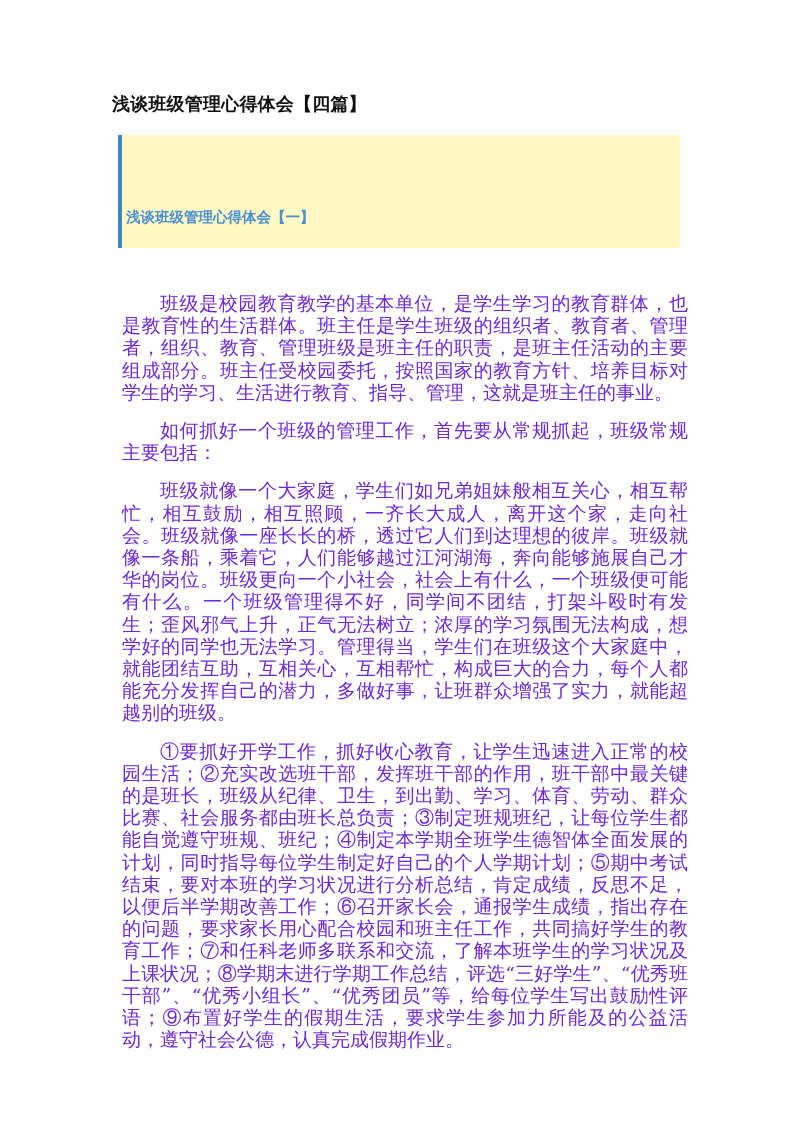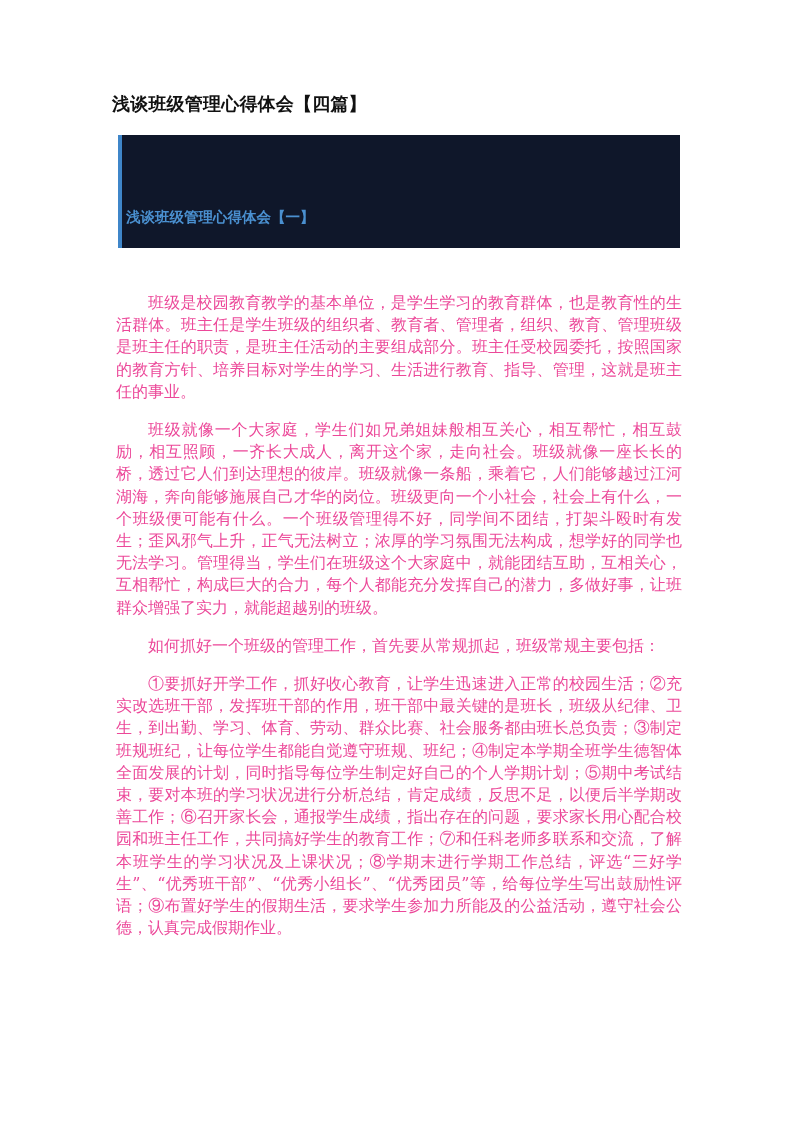--- a/index.html
+++ b/index.html
@@ -33,43 +33,43 @@
       color: #111111;
       letter-spacing: 0.2px;
       line-height: 24px;
     }
     .callout {
       position: absolute;
       left: 118px;
       top: 135px;
       width: 562px;
       height: 113px;
-      background: #0f172a;
+      background: #fef9c3;
       border-left: 4px solid #3f86c9;
       box-sizing: border-box;
     }
     .callout-heading {
       position: absolute;
       left: 4px;
       top: 72px;
       margin: 0;
       font-family: "DejaVu Sans", "Liberation Sans", sans-serif;
       font-size: 14.5px;
       font-weight: bold;
       color: #4a90d0;
       line-height: 20px;
     }
     .body-text {
       position: absolute;
-      left: 116px;
+      left: 122px;
       top: 292px;
       width: 566px;
-      font-size: 16px;
+      font-size: 19px;
       line-height: 22.2px;
-      color: #ec4899;
+      color: #6d28d9;
     }
     .body-text p {
       margin: 0 0 16px 0;
       text-indent: 2em;
       text-align: justify;
     }
     .body-text p.item-head {
       margin-bottom: 18px;
     }
   </style>
@@ -78,17 +78,17 @@
 
 <div class="page">
   <h1 class="doc-title">浅谈班级管理心得体会【四篇】</h1>
 
   <div class="callout">
     <h2 class="callout-heading">浅谈班级管理心得体会【一】</h2>
   </div>
 
   <div class="body-text">
     <p>班级是校园教育教学的基本单位，是学生学习的教育群体，也是教育性的生活群体。班主任是学生班级的组织者、教育者、管理者，组织、教育、管理班级是班主任的职责，是班主任活动的主要组成部分。班主任受校园委托，按照国家的教育方针、培养目标对学生的学习、生活进行教育、指导、管理，这就是班主任的事业。</p>
+    <p>如何抓好一个班级的管理工作，首先要从常规抓起，班级常规主要包括：</p>
     <p>班级就像一个大家庭，学生们如兄弟姐妹般相互关心，相互帮忙，相互鼓励，相互照顾，一齐长大成人，离开这个家，走向社会。班级就像一座长长的桥，透过它人们到达理想的彼岸。班级就像一条船，乘着它，人们能够越过江河湖海，奔向能够施展自己才华的岗位。班级更向一个小社会，社会上有什么，一个班级便可能有什么。一个班级管理得不好，同学间不团结，打架斗殴时有发生；歪风邪气上升，正气无法树立；浓厚的学习氛围无法构成，想学好的同学也无法学习。管理得当，学生们在班级这个大家庭中，就能团结互助，互相关心，互相帮忙，构成巨大的合力，每个人都能充分发挥自己的潜力，多做好事，让班群众增强了实力，就能超越别的班级。</p>
-    <p>如何抓好一个班级的管理工作，首先要从常规抓起，班级常规主要包括：</p>
     <p>①要抓好开学工作，抓好收心教育，让学生迅速进入正常的校园生活；②充实改选班干部，发挥班干部的作用，班干部中最关键的是班长，班级从纪律、卫生，到出勤、学习、体育、劳动、群众比赛、社会服务都由班长总负责；③制定班规班纪，让每位学生都能自觉遵守班规、班纪；④制定本学期全班学生德智体全面发展的计划，同时指导每位学生制定好自己的个人学期计划；⑤期中考试结束，要对本班的学习状况进行分析总结，肯定成绩，反思不足，以便后半学期改善工作；⑥召开家长会，通报学生成绩，指出存在的问题，要求家长用心配合校园和班主任工作，共同搞好学生的教育工作；⑦和任科老师多联系和交流，了解本班学生的学习状况及上课状况；⑧学期末进行学期工作总结，评选“三好学生”、“优秀班干部”、“优秀小组长”、“优秀团员”等，给每位学生写出鼓励性评语；⑨布置好学生的假期生活，要求学生参加力所能及的公益活动，遵守社会公德，认真完成假期作业。</p>
   </div>
 </div>
 
 </body></html>

